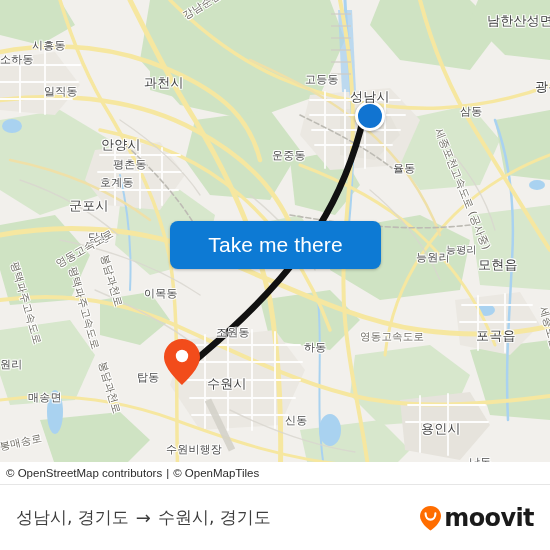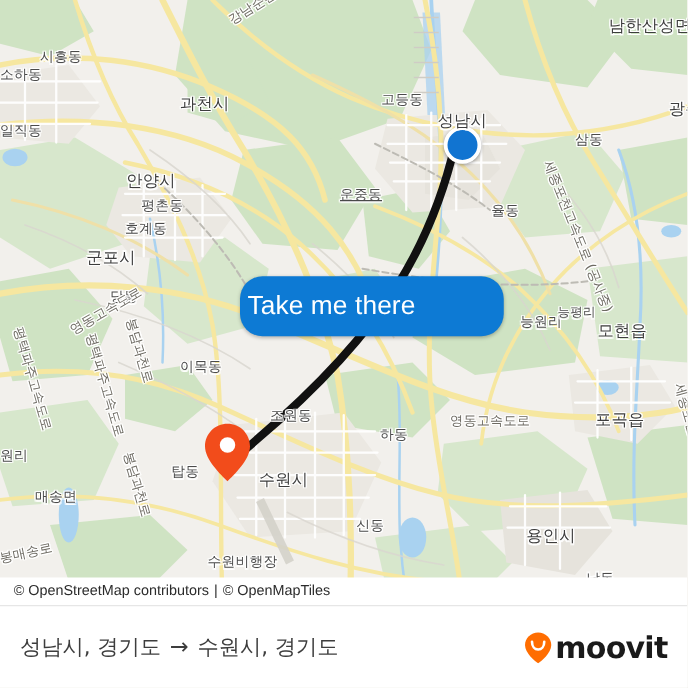--- a/index.html
+++ b/index.html
@@ -45,37 +45,36 @@
     position:absolute;width:30px;height:30px;border-radius:50%;
     background:#1174d1;border:3px solid #ffffff;
     box-sizing:border-box;
     box-shadow:0 1px 3px rgba(0,0,0,.35);
   }
   .marker-dest{position:absolute;width:38px;height:48px;}
 
   
   .cta{
     position:absolute;
-    display:flex;align-items:center;
+    display:flex;align-items:center;justify-content:center;
     background:#0d7ad4;color:#ffffff;
-    border:none;border-radius:18px;
+    border:none;border-radius:8px;
     font-size:21px;font-family:"Liberation Sans",sans-serif;
     letter-spacing:.1px;
     box-shadow:0 1px 3px rgba(0,0,0,.25);
     cursor:pointer;
-    margin-left:22px;
   }
 
   
   .attrib{
     position:absolute;left:0;top:462px;width:550px;height:22px;
     background:#ffffff;
     display:flex;align-items:center;
     font-size:11.5px;color:#2b2b2b;
-    padding-left:11px;box-sizing:border-box;
+    padding-left:6px;box-sizing:border-box;
     font-family:"Liberation Sans",sans-serif;
   }
   .attrib .sep{padding:0 4px;}
 
   
   .footer{
     position:absolute;left:0;top:484px;width:550px;height:66px;
     background:#ffffff;border-top:1px solid #e6e6e6;
     display:flex;justify-content:space-between;
     padding:0 16px 0 16px;box-sizing:border-box;
@@ -251,37 +250,37 @@
     <div class="marker-dest" style="left:163px;top:338px;">
       <svg viewBox="0 0 38 48" width="38" height="48">
         <path d="M19 1 C9 1 1 9 1 19 C1 30 14 42 19 47 C24 42 37 30 37 19 C37 9 29 1 19 1 Z" fill="#f24c1b"></path>
         <circle cx="19" cy="18" r="6.2" fill="#ffffff"></circle>
       </svg>
     </div>
 
     <div id="map-labels">
         <div class="lbl" style="left: 32px; top: 38px;">시흥동</div>
         <div class="lbl" style="left: 0px; top: 52px;">소하동</div>
-        <div class="lbl" style="left: 0px; top: 97px;">일직동</div>
+        <div class="lbl" style="left: 0px; top: 84px; padding-left: 44px;">일직동</div>
         <div class="lbl city" style="left: 144px; top: 74px;">과천시</div>
         <div class="lbl city" style="left: 101px; top: 136px;">안양시</div>
         <div class="lbl" style="left: 113px; top: 157px;">평촌동</div>
         <div class="lbl" style="left: 100px; top: 175px;">호계동</div>
         <div class="lbl city" style="left: 69px; top: 197px;">군포시</div>
         <div class="lbl" style="left: 88px; top: 230px;">당동</div>
         <div class="lbl" style="left: 144px; top: 286px;">이목동</div>
         <div class="lbl" style="left: 184px; top: 325px; margin-left: 32px;">조원동</div>
         <div class="lbl" style="left: 137px; top: 370px;">탑동</div>
         <div class="lbl city" style="left: 207px; top: 375px; font-family: Liberation Serif, serif;">수원시</div>
         <div class="lbl" style="left: 239px; top: 413px; margin-left: 46px;">신동</div>
         <div class="lbl" style="left: 28px; top: 390px;">매송면</div>
         <div class="lbl" style="left: 0px; top: 357px;">원리</div>
         <div class="lbl" style="left: 166px; top: 442px;">수원비행장</div>
         <div class="lbl" style="left: 304px; top: 340px;">하동</div>
-        <div class="lbl" style="left: 272px; top: 148px; text-decoration: underline;">운중동</div>
+        <div class="lbl" style="left: 272px; top: 148px;">운중동</div>
         <div class="lbl" style="left: 393px; top: 161px;">율동</div>
         <div class="lbl" style="left: 305px; top: 72px;">고등동</div>
         <div class="lbl city" style="left: 350px; top: 88px;">성남시</div>
         <div class="lbl" style="left: 460px; top: 104px;">삼동</div>
         <div class="lbl city" style="left: 487px; top: 12px;">남한산성면</div>
         <div class="lbl city" style="left: 535px; top: 78px;">광주시</div>
         <div class="lbl" style="left: 416px; top: 250px;">능원리</div>
         <div class="lbl city" style="left: 478px; top: 256px;">모현읍</div>
         <div class="lbl city" style="left: 476px; top: 327px;">포곡읍</div>
         <div class="lbl city" style="left: 421px; top: 420px;">용인시</div>

